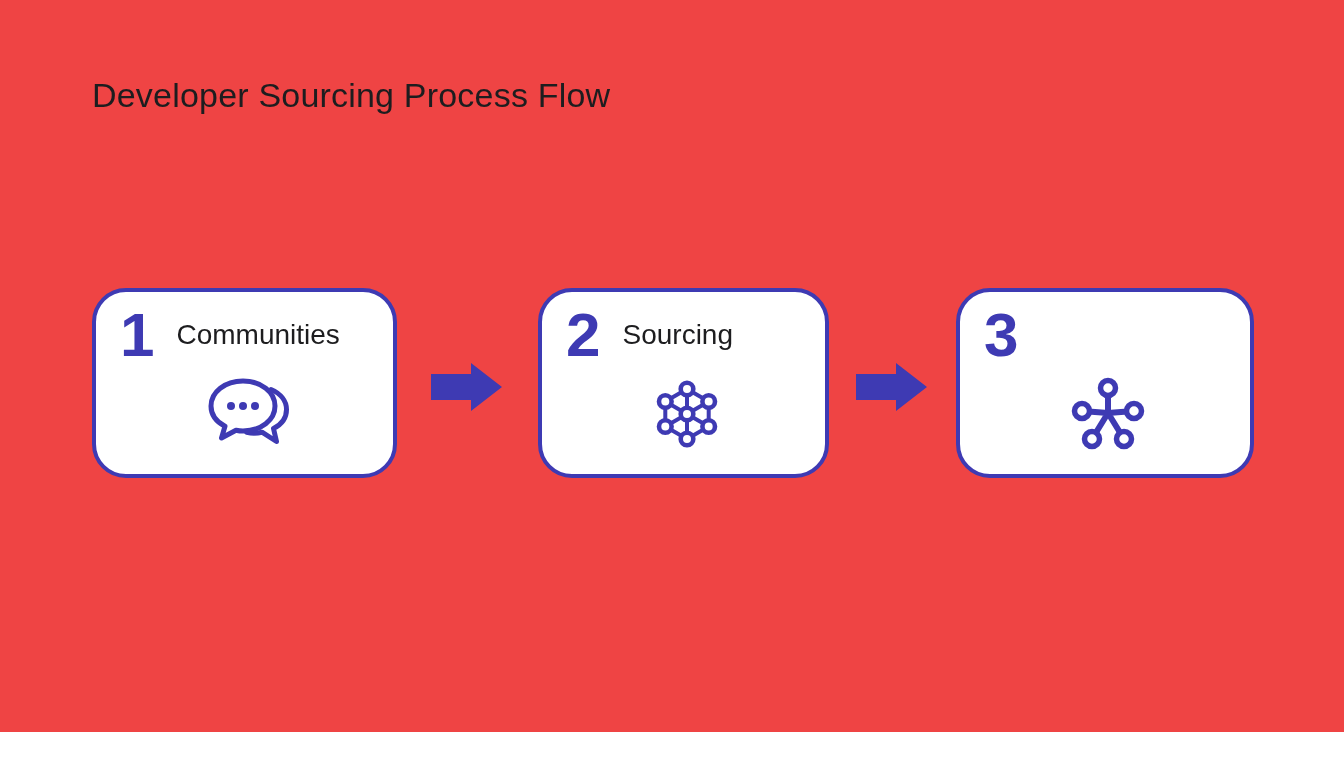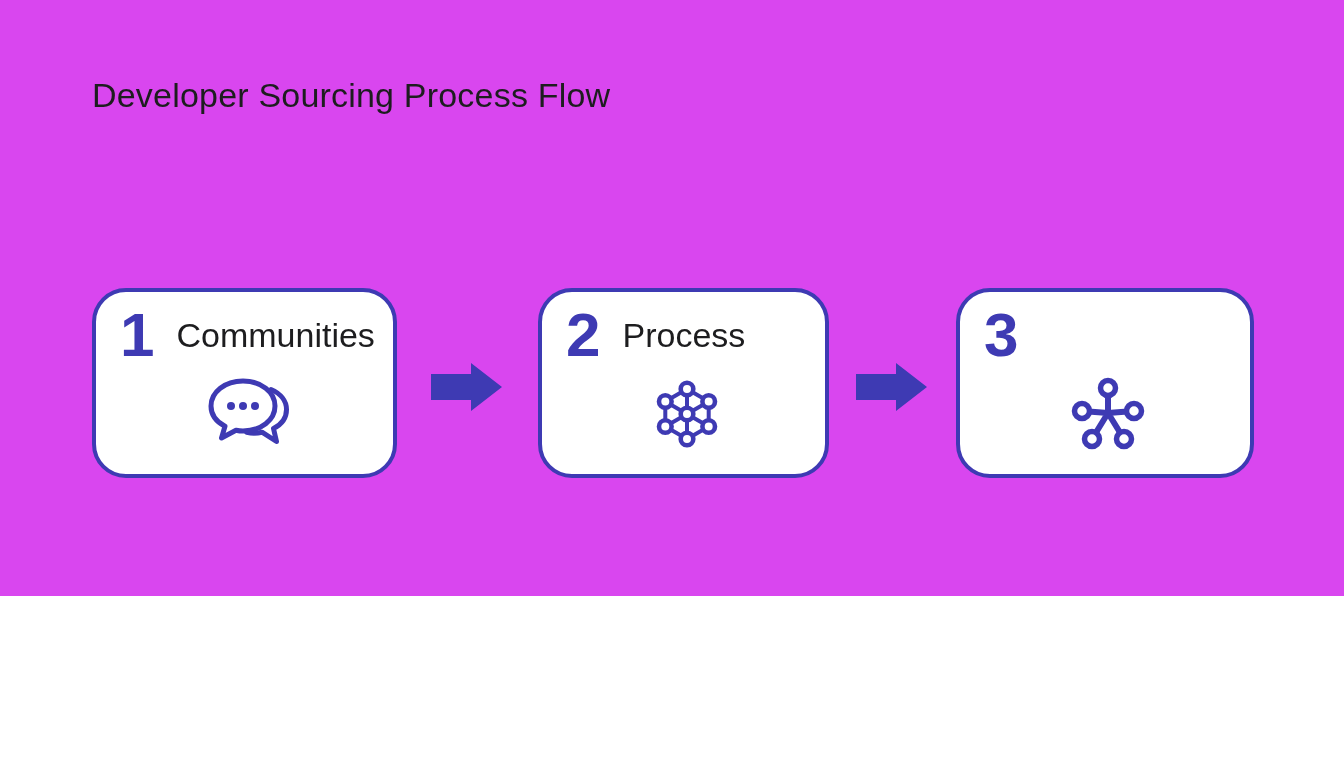--- a/index.html
+++ b/index.html
@@ -7,22 +7,22 @@
     padding: 0;
     width: 1344px;
     height: 768px;
     background: #ffffff;
     overflow: hidden;
     font-family: "Liberation Sans", "DejaVu Sans", sans-serif;
   }
   .canvas {
     position: relative;
     width: 1344px;
-    height: 596px;
-    background: #d946ef;
+    height: 732px;
+    background: #ef4444;
   }
   .page-title {
     position: absolute;
     left: 92px;
     top: 76px;
     font-size: 34px;
     font-weight: 500;
     color: #1d1d1f;
     letter-spacing: 0.2px;
   }
@@ -48,21 +48,21 @@
     height: 66px;
     flex: 0 0 auto;
   }
   .step-number {
     font-size: 62px;
     font-weight: 700;
     line-height: 1;
     color: #3e3ab3;
   }
   .step-label {
-    font-size: 34px;
+    font-size: 28px;
     font-weight: 400;
     color: #1d1d1f;
     white-space: nowrap;
   }
   .step-icon-wrap {
     flex: 1 1 auto;
     display: flex;
     align-items: center;
     justify-content: center;
   }
@@ -98,21 +98,21 @@
     </div>
   </div>
 
   <svg class="flow-arrow pos-1" viewBox="0 0 72 50">
     <polygon points="0,12 40,12 40,1 71,25 40,49 40,38 0,38" fill="#3e3ab3"></polygon>
   </svg>
 
   <div class="step-box pos-2">
     <div class="step-header">
       <span class="step-number">2</span>
-      <span class="step-label">Process</span>
+      <span class="step-label">Sourcing</span>
     </div>
     <div class="step-icon-wrap">
       <svg width="74" height="74" viewBox="0 0 74 74" fill="none">
         <path d="M37 12 L58.7 24.5 L58.7 49.5 L37 62 L15.3 49.5 L15.3 24.5 Z" stroke="#3e3ab3" stroke-width="4" stroke-linejoin="round"></path>
         <path d="M37 37 L37 12 M37 37 L58.7 24.5 M37 37 L58.7 49.5 M37 37 L37 62 M37 37 L15.3 49.5 M37 37 L15.3 24.5" stroke="#3e3ab3" stroke-width="4"></path>
         <circle cx="37" cy="12" r="6.3" fill="#ffffff" stroke="#3e3ab3" stroke-width="4.6"></circle>
         <circle cx="58.7" cy="24.5" r="6.3" fill="#ffffff" stroke="#3e3ab3" stroke-width="4.6"></circle>
         <circle cx="58.7" cy="49.5" r="6.3" fill="#ffffff" stroke="#3e3ab3" stroke-width="4.6"></circle>
         <circle cx="37" cy="62" r="6.3" fill="#ffffff" stroke="#3e3ab3" stroke-width="4.6"></circle>
         <circle cx="15.3" cy="49.5" r="6.3" fill="#ffffff" stroke="#3e3ab3" stroke-width="4.6"></circle>

